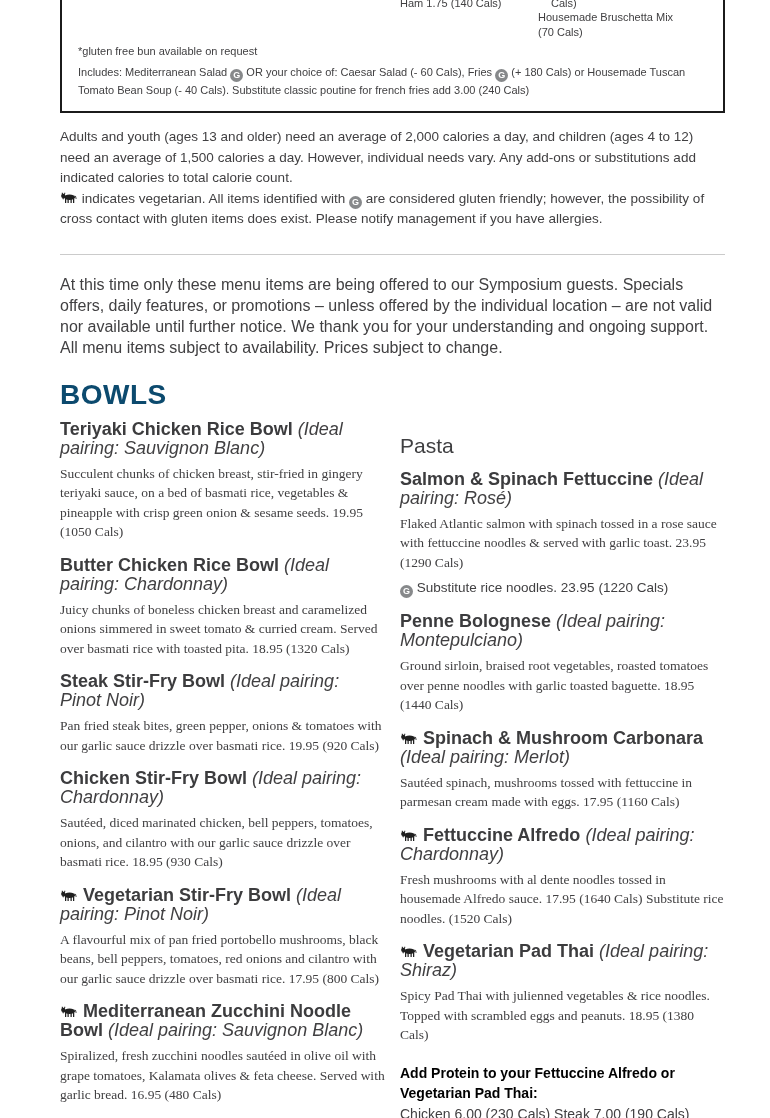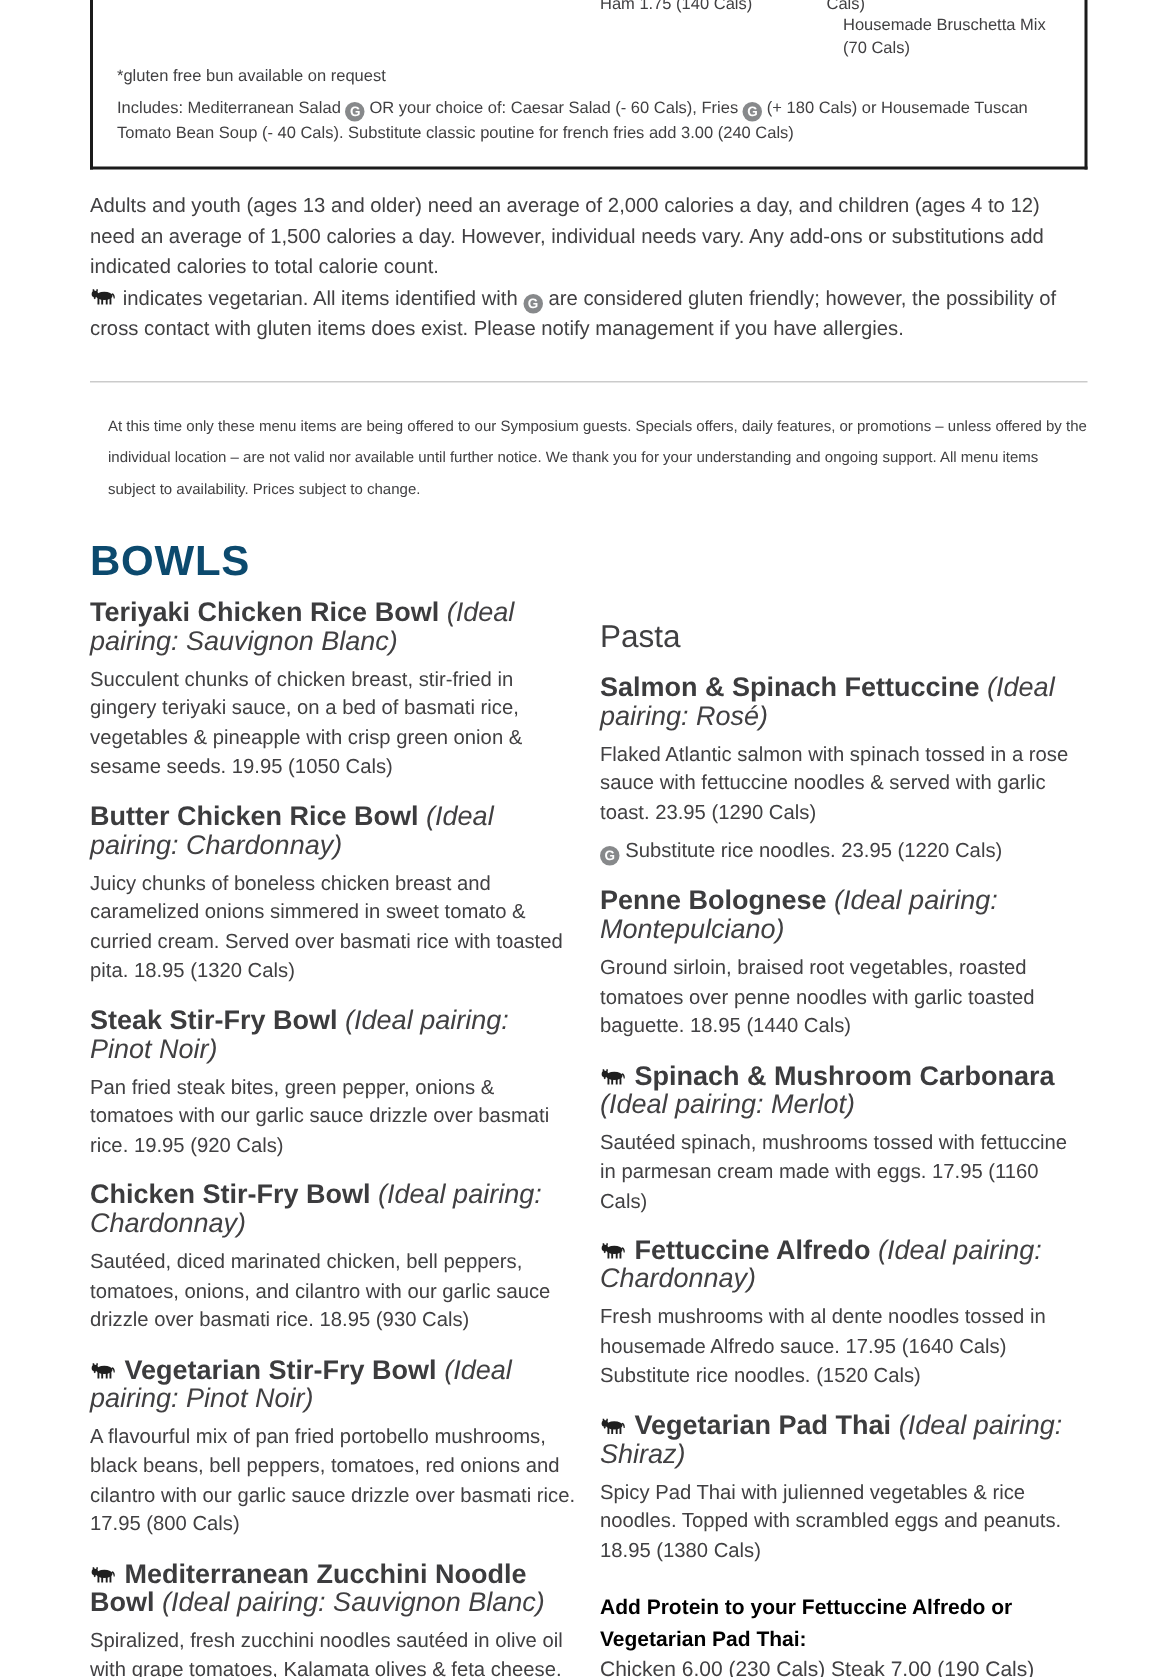--- a/index.html
+++ b/index.html
@@ -18,53 +18,53 @@
     border-left: 2px solid #1b1b1b;
     border-right: 2px solid #1b1b1b;
     border-bottom: 2px solid #1b1b1b;
     height: 113px;
     padding: 44px 16px 26px 16px;
     font-size: 11px; line-height: 15px;
   }
   .remnant { position: absolute; font-size: 11px; line-height: 15px; }
   .remnant.r1 { left: 338px; top: -4px; }
   .remnant.r2 { left: 489px; top: -4px; }
-  .remnant.r3 { left: 500px; top: 10px; width: 140px; }
+  .remnant.r3 { left: 476px; top: 10px; width: 140px; }
   .top-box .note { margin: 0 0 5px 0; }
   .top-box .includes { margin: 0; line-height: 17px; }
 
   
   .gicon {
     display: inline-flex; align-items: center; justify-content: center;
     width: 13px; height: 13px; border-radius: 50%;
     background: #87898b; color: #fff;
     font-size: 9px; font-weight: bold; line-height: 1;
     vertical-align: -2px;
   }
   svg.cow { width: 18px; height: 12px; fill: #1f1f1f; vertical-align: -1px; }
 
   
   .calorie-note { margin: 14px 0 0 0; font-size: 13.5px; line-height: 20.5px; }
   hr.divider { border: none; border-top: 1px solid #cbcbcb; margin: 24px 0 0 0; }
-  .availability { margin: 19px 0 0 12px; font-size: 10px; line-height: 21px; }
+  .availability { margin: 19px 0 0 0; font-size: 16px; line-height: 21px; }
 
   
   h1.bowls-h {
     margin: 22px 0 10px 0; font-size: 28px; line-height: 30px;
     font-weight: bold; color: #0c4a6e; letter-spacing: 0.5px;
   }
   .columns { display: flex; gap: 15px; align-items: flex-start; }
   .col { width: 325px; }
   h2.pasta-h { margin: 14px 0 12px 0; font-size: 21px; line-height: 24px; font-weight: normal; color: #3f3f41; }
 
   .menu-item { margin: 0 0 14px 0; }
   .item-title { margin: 0 0 6px 0; font-size: 18px; line-height: 19px; }
   .item-title .name { font-weight: bold; color: #3c3c3e; }
   .item-title .pairing { font-style: italic; }
-  .item-desc { margin: 0; font-size: 13.5px; line-height: 19.5px; }
+  .item-desc { margin: 0; font-size: 13.5px; line-height: 19.5px; font-family: Liberation Serif, serif; }
   .item-sub { margin: 6px 0 0 0; font-size: 13.5px; line-height: 19.5px; }
 
   .add-protein { margin: 18px 0 14px 0; font-size: 14px; line-height: 20.5px; }
   .add-protein .lbl { font-weight: bold; color: #000000; }
   .hidden-defs { position: absolute; width: 0; height: 0; overflow: hidden; }
 </style>
 </head>
 <body>
 
 <svg class="hidden-defs" aria-hidden="true">

